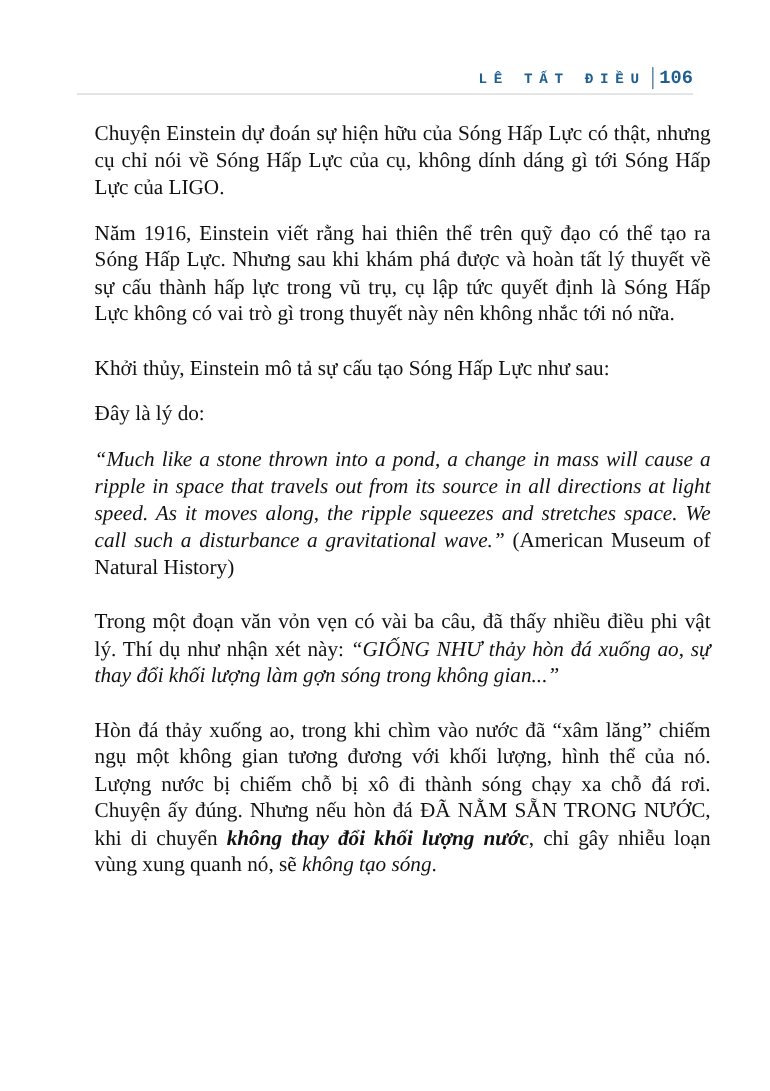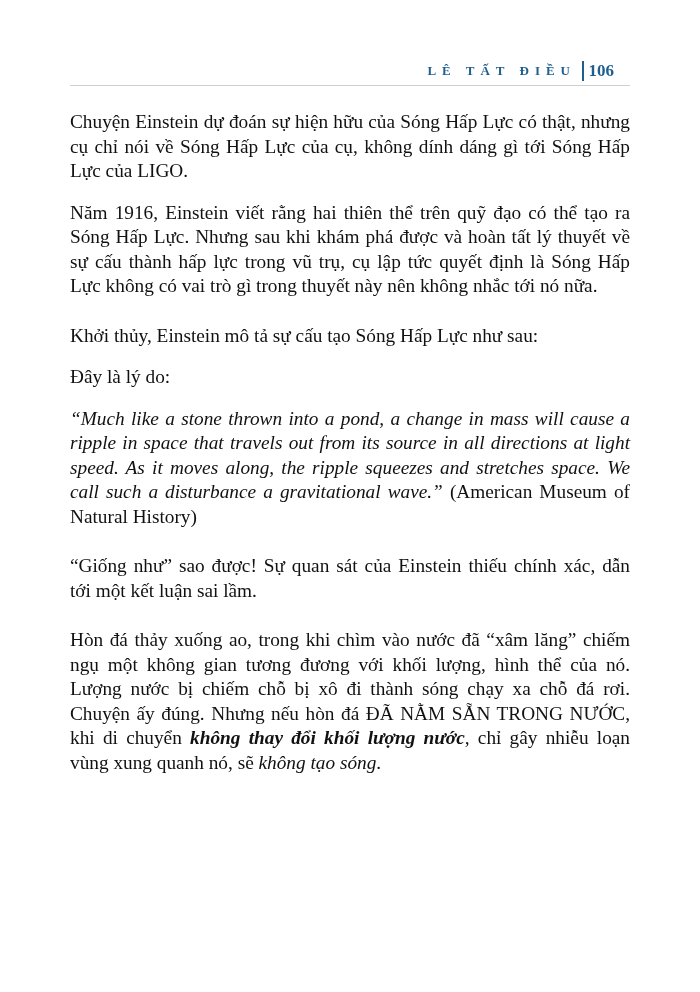--- a/index.html
+++ b/index.html
@@ -11,27 +11,27 @@
       width: 700px;
       height: 992px;
       position: relative;
       overflow: hidden;
       font-family: "Liberation Serif", "DejaVu Serif", serif;
       color: #111111;
     }
     .header {
       position: absolute;
       top: 58px;
-      left: 54px;
+      left: 70px;
       width: 560px;
       height: 26px;
       display: flex;
       justify-content: flex-end;
       align-items: center;
-      font-family: Liberation Serif, serif;
+      font-family: Liberation Mono, monospace;
       color: #1f5f8f;
     }
     .header-author {
       font-size: 13px;
       font-weight: bold;
       letter-spacing: 6px;
       margin-right: 4px;
     }
     .header-sep {
       display: inline-block;
@@ -48,21 +48,21 @@
       position: absolute;
       top: 85px;
       left: 70px;
       width: 560px;
       height: 1px;
       background: #cfcfcf;
     }
     .content {
       position: absolute;
       top: 110px;
-      left: 70px;
+      left: 86px;
       width: 560px;
       font-size: 19.3px;
       line-height: 24.5px;
     }
     .content p {
       margin: 0 0 17px 0;
       text-align: justify;
     }
     .content p.gap-lg {
       margin-bottom: 25px;
@@ -79,15 +79,15 @@
   <span class="header-page">106</span>
 </div>
 <div class="header-rule"></div>
 
 <div class="content">
   <p>Chuyện Einstein dự đoán sự hiện hữu của Sóng Hấp Lực có thật, nhưng cụ chỉ nói về Sóng Hấp Lực của cụ, không dính dáng gì tới Sóng Hấp Lực của LIGO.</p>
   <p class="gap-lg">Năm 1916, Einstein viết rằng hai thiên thể trên quỹ đạo có thể tạo ra Sóng Hấp Lực. Nhưng sau khi khám phá được và hoàn tất lý thuyết về sự cấu thành hấp lực trong vũ trụ, cụ lập tức quyết định là Sóng Hấp Lực không có vai trò gì trong thuyết này nên không nhắc tới nó nữa.</p>
   <p>Khởi thủy, Einstein mô tả sự cấu tạo Sóng Hấp Lực như sau:</p>
   <p>Đây là lý do:</p>
   <p class="gap-lg"><em>“Much like a stone thrown into a pond, a change in mass will cause a ripple in space that travels out from its source in all directions at light speed. As it moves along, the ripple squeezes and stretches space. We call such a disturbance a gravitational wave.”</em><span> (American Museum of Natural History)</span></p>
-  <p class="gap-lg">“Giống như” sao được! Sự quan sát của Einstein thiếu chính xác, dẫn tới một kết luận sai lầm.</p>
+  <p class="gap-lg"><span>Trong một đoạn văn vỏn vẹn có vài ba câu, đã thấy nhiều điều phi vật lý. Thí dụ như nhận xét này: </span><em>“GIỐNG NHƯ thảy hòn đá xuống ao, sự thay đổi khối lượng làm gợn sóng trong không gian...”</em></p>
   <p><span>Hòn đá thảy xuống ao, trong khi chìm vào nước đã “xâm lăng” chiếm ngụ một không gian tương đương với khối lượng, hình thể của nó. Lượng nước bị chiếm chỗ bị xô đi thành sóng chạy xa chỗ đá rơi. Chuyện ấy đúng. Nhưng nếu hòn đá ĐÃ NẰM SẴN TRONG NƯỚC, khi di chuyển </span><strong><em>không thay đổi khối lượng nước</em></strong><span>, chỉ gây nhiễu loạn vùng xung quanh nó, sẽ </span><em>không tạo sóng</em><span>.</span></p>
 </div>
 
 </body></html>

